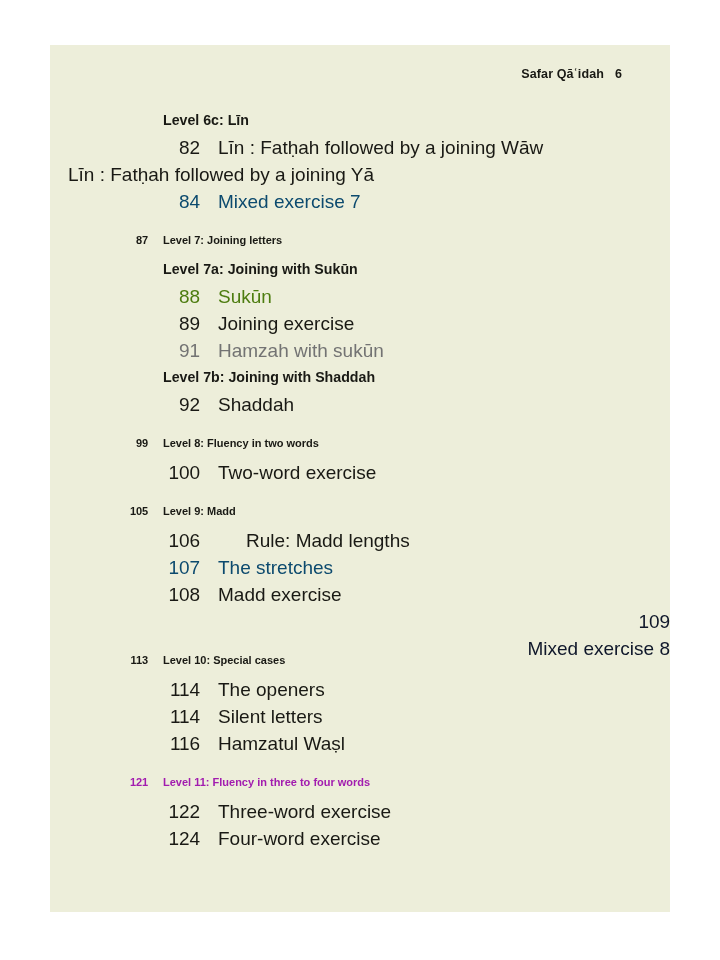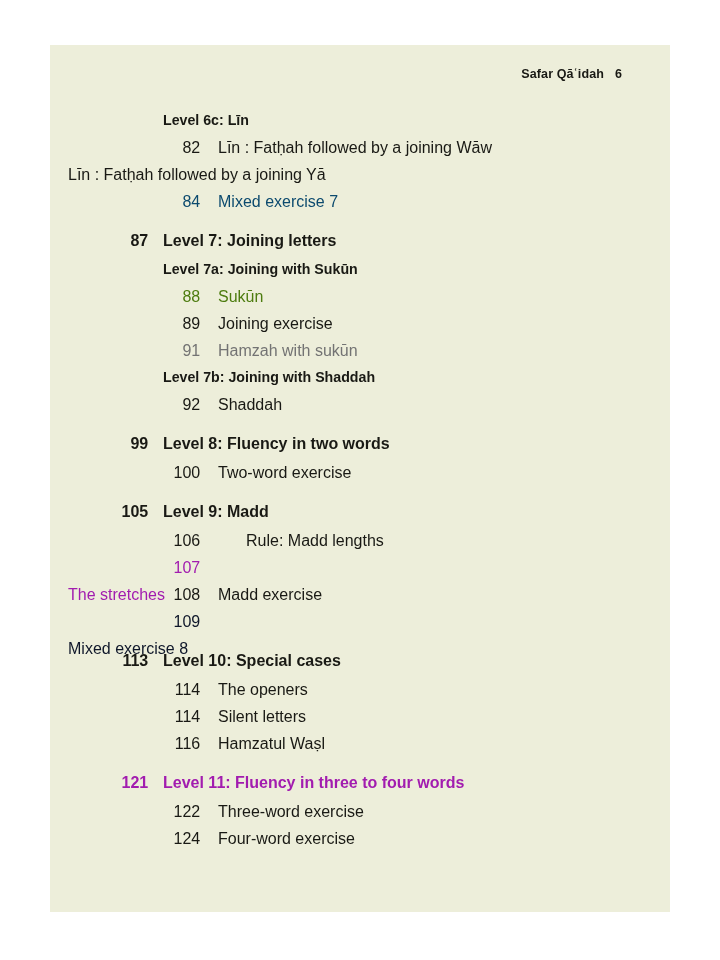--- a/index.html
+++ b/index.html
@@ -63,21 +63,21 @@
 
   
   .num {
     flex: none;
     text-align: right;
     font-variant-numeric: lining-nums;
   }
 
   
   .row-major {
-    font-size: 16px;
+    font-size: 11px;
     font-weight: bold;
     height: 31px;
     line-height: 31px;
   }
   .row-major .num {
     width: 98px;           
     padding-right: 0;
     letter-spacing: -0.1px;
   }
   .row-major .label {
@@ -89,24 +89,25 @@
     font-size: 14.2px;
     font-weight: bold;
     height: 27px;
     line-height: 27px;
   }
   .row-sub-head .num { width: 98px; }
   .row-sub-head .label { padding-left: 15px; }
 
   
   .row-entry {
-    font-size: 16px;
+    font-size: 19px;
     font-weight: normal;
     height: 27px;
     line-height: 27px;
+    align-items: flex-end;
   }
   .row-entry .num {
     width: 150px;          
     letter-spacing: -0.1px;
   }
   .row-entry .label {
     padding-left: 18px;    
   }
 
   
@@ -176,21 +177,21 @@
           <span class="label">Two-word exercise</span>
         </div>
         <div class="toc-row row-major gap-before" style="color: rgb(25, 25, 20);">
           <span class="num">105</span>
           <span class="label">Level 9: Madd</span>
         </div>
         <div class="toc-row row-entry" style="color: rgb(25, 25, 20); gap: 28px;">
           <span class="num">106</span>
           <span class="label">Rule: Madd lengths</span>
         </div>
-        <div class="toc-row row-entry" style="color: #a21caf; flex-direction: column;">
+        <div class="toc-row row-entry" style="color: #0c4a6e;">
           <span class="num">107</span>
           <span class="label">The stretches</span>
         </div>
         <div class="toc-row row-entry" style="color: rgb(25, 25, 20);">
           <span class="num">108</span>
           <span class="label">Madd exercise</span>
         </div>
         <div class="toc-row row-entry" style="color: #0f172a; flex-direction: column;">
           <span class="num">109</span>
           <span class="label">Mixed exercise 8</span>

